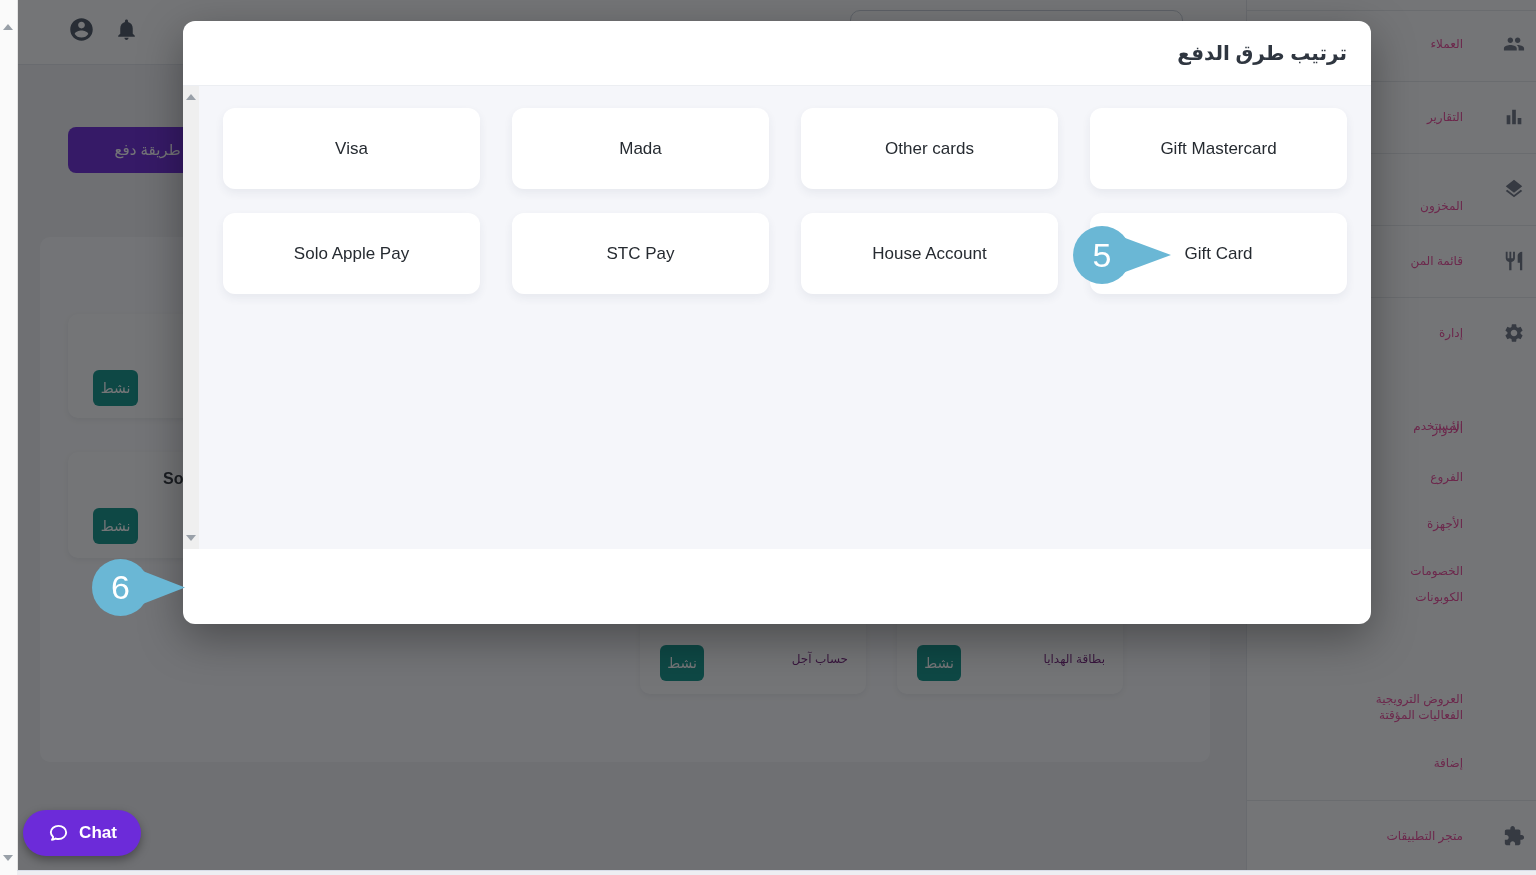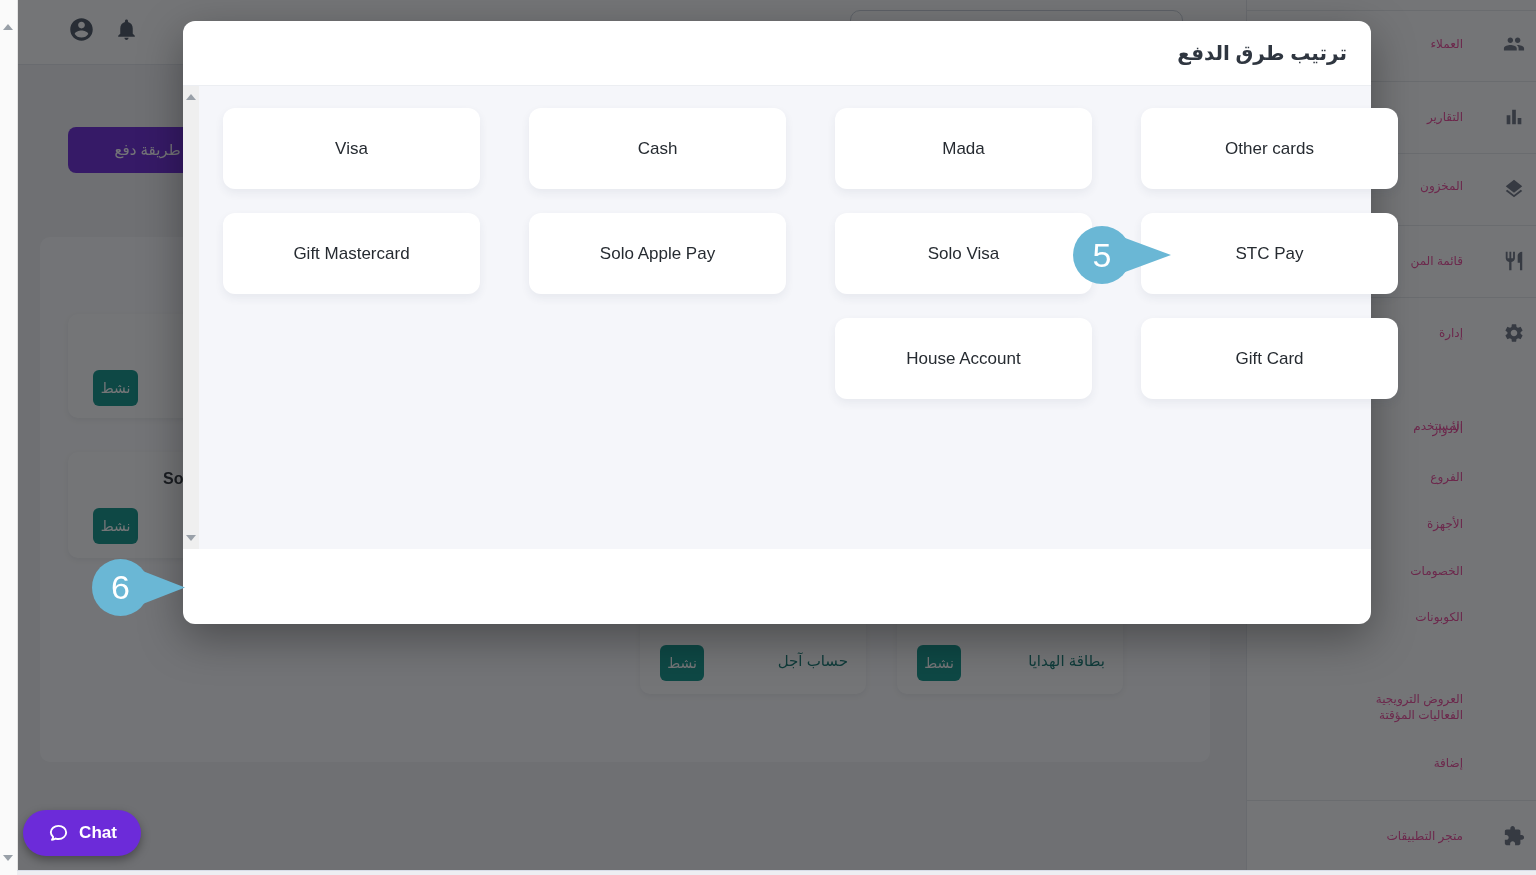--- a/index.html
+++ b/index.html
@@ -23,21 +23,21 @@
               font-size:15px;display:flex;align-items:center;justify-content:center;direction:rtl;}
   .bg-card{background:#fff;border-radius:10px;box-shadow:0 2px 6px rgba(30,40,60,.08);}
   #bg-card-1{left:51px;top:314px;width:226px;height:104px;}
   #bg-card-2{left:51px;top:452px;width:226px;height:106px;}
   #bg-card-3{left:623px;top:560px;width:226px;height:134px;}
   #bg-card-4{left:880px;top:560px;width:226px;height:134px;}
   .badge{background:#0d9488;border-radius:6px;color:#fff;font-size:14px;display:flex;align-items:center;justify-content:center;direction:rtl;}
   .bg-badge{left:25px;top:56px;width:45px;height:36px;}
   .bg-badge-b{left:20px;top:85px;width:44px;height:36px;}
   .bg-title-en{font-weight:bold;font-size:16px;color:#2b3036;white-space:nowrap;}
-  .bg-title-ar{font-size:15px;color:#0f766e;direction:rtl;white-space:nowrap;}
+  .bg-title-ar{font-size:12px;color:#701a75;direction:rtl;white-space:nowrap;}
 
   
   #sidebar{left:1229px;top:0;width:290px;height:875px;background:#fff;border-left:1px solid #e5e7eb;}
   .sb-divider{left:0;width:290px;height:1px;background:#e8eaed;}
   .sb-item{right:74px;height:28px;line-height:28px;font-size:12px;color:#ec4899;direction:rtl;white-space:nowrap;}
   .sb-icon{right:12px;width:22px;height:22px;color:#6b7280;}
 
   
   #overlay{left:17px;top:0;width:1519px;height:870px;background:rgba(15,17,21,.58);z-index:10;}
 
@@ -47,21 +47,21 @@
             box-shadow:0 4px 10px rgba(0,0,0,.35);cursor:pointer;}
 
   
   #modal{left:183px;top:21px;width:1188px;height:603px;background:#fff;border-radius:12px;z-index:20;
          box-shadow:0 14px 44px rgba(0,0,0,.35);}
   #modal-header{left:0;top:0;width:1188px;height:64px;}
   #modal-title{right:24px;top:0;height:64px;line-height:64px;font-size:20px;font-weight:bold;color:#2f3640;direction:rtl;}
   #modal-body{left:0;top:64px;width:1188px;height:463px;background:#f5f6fa;border-top:1px solid #eceef2;}
   #modal-scrollstrip{left:0;top:0;width:16px;height:463px;background:#efefef;}
   #modal-grid{left:40px;top:22px;width:1124px;display:grid;grid-template-columns:repeat(4,257px);
-              gap:24px 49px;direction:ltr;text-align:center;}
+              gap:24px 32px;direction:ltr;text-align:center;}
   .pm-card{height:81px;background:#fff;border-radius:12px;box-shadow:0 4px 10px rgba(40,60,90,.07);
            display:flex;align-items:center;justify-content:center;font-size:17px;color:#262b31;cursor:grab;}
   .pm-col3{grid-column:3;}
   .pm-col4{grid-column:4;}
   #modal-footer{left:0;top:527px;width:1188px;height:76px;background:#fff;border-top:1px solid #e9ebf0;
                 border-radius:0 0 12px 12px;display:flex;align-items:center;gap:12px;padding-left:20px;box-sizing:border-box;direction:ltr;}
   #save-btn{width:70px;height:44px;background:#6b28dd;border:none;border-radius:8px;color:#fff;font-size:17px;
             font-family:inherit;cursor:pointer;direction:rtl;}
   #close-btn{width:76px;height:44px;background:#fff;border:1px solid #d8dde6;border-radius:8px;color:#495057;font-size:17px;
              font-family:inherit;cursor:pointer;direction:rtl;}
@@ -141,42 +141,42 @@
             <path d="M4 10h4v10H4zM10 4h4v16h-4zM16 13h4v7h-4z"></path>
           </svg>
       </span>
       <div class="abs sb-item" style="top:103px;">التقارير</div>
 
       <span class="abs sb-icon" style="top:178px;">
         <svg width="22" height="22" viewBox="0 0 24 24" fill="#6b7280">
             <path d="M11.99 18.54l-7.37-5.73L3 14.07l9 7 9-7-1.63-1.26-7.38 5.73zM12 16l7.36-5.73L21 9l-9-7-9 7 1.63 1.27L12 16z"></path>
           </svg>
       </span>
-      <div class="abs sb-item" style="top:172px;">المخزون</div>
+      <div class="abs sb-item" style="top:192px;">المخزون</div>
 
       <span class="abs sb-icon" style="top:250px;">
         <svg width="22" height="22" viewBox="0 0 24 24" fill="#6b7280">
             <path d="M11 9H9V2H7v7H5V2H3v7c0 2.12 1.66 3.84 3.75 3.97V22h2.5v-9.03C11.34 12.84 13 11.12 13 9V2h-2v7zm5-3v8h2.5v8H21V2c-2.76 0-5 2.24-5 4z"></path>
           </svg>
       </span>
       <div class="abs sb-item" style="top:247px;margin-left:29px;">قائمة المن</div>
 
       <span class="abs sb-icon" style="top:322px;">
         <svg width="22" height="22" viewBox="0 0 24 24" fill="#6b7280">
             <path d="M19.14 12.94c.04-.3.06-.61.06-.94 0-.32-.02-.64-.07-.94l2.03-1.58c.18-.14.23-.41.12-.61l-1.92-3.32c-.12-.22-.37-.29-.59-.22l-2.39.96c-.5-.38-1.03-.7-1.62-.94l-.36-2.54c-.04-.24-.24-.41-.48-.41h-3.84c-.24 0-.43.17-.47.41l-.36 2.54c-.59.24-1.13.57-1.62.94l-2.39-.96c-.22-.08-.47 0-.59.22L2.74 8.87c-.12.21-.08.47.12.61l2.03 1.58c-.05.3-.09.63-.09.94s.02.64.07.94l-2.03 1.58c-.18.14-.23.41-.12.61l1.92 3.32c.12.22.37.29.59.22l2.39-.96c.5.38 1.03.7 1.62.94l.36 2.54c.05.24.24.41.48.41h3.84c.24 0 .44-.17.47-.41l.36-2.54c.59-.24 1.13-.56 1.62-.94l2.39.96c.22.08.47 0 .59-.22l1.92-3.32c.12-.22.07-.47-.12-.61l-2.01-1.58zM12 15.6c-1.98 0-3.6-1.62-3.6-3.6s1.62-3.6 3.6-3.6 3.6 1.62 3.6 3.6-1.62 3.6-3.6 3.6z"></path>
           </svg>
       </span>
       <div class="abs sb-item" style="top:319px;">إدارة</div>
 
       <div class="abs sb-item" style="top:367px;margin-top:45px;">المستخدم</div>
       <div class="abs sb-item" style="top:415px;">الأدوار</div>
       <div class="abs sb-item" style="top:463px;">الفروع</div>
       <div class="abs sb-item" style="top:510px;">الأجهزة</div>
       <div class="abs sb-item" style="top:557px;">الخصومات</div>
-      <div class="abs sb-item" style="top:603px;">الكوبونات</div>
+      <div class="abs sb-item" style="top:583px;">الكوبونات</div>
       <div class="abs sb-item" style="top:653px;margin-top:32px;">العروض الترويجية</div>
       <div class="abs sb-item" style="top:701px;">الفعاليات المؤقتة</div>
       <div class="abs sb-item" style="top:749px;">إضافة</div>
 
       <span class="abs sb-icon" style="top:825px;">
         <svg width="22" height="22" viewBox="0 0 24 24" fill="#6b7280">
             <path d="M20.5 11H19V7c0-1.1-.9-2-2-2h-4V3.5C13 2.12 11.88 1 10.5 1S8 2.12 8 3.5V5H4c-1.1 0-1.99.9-1.99 2v3.8H3.5c1.49 0 2.7 1.21 2.7 2.7s-1.21 2.7-2.7 2.7H2V20c0 1.1.9 2 2 2h3.8v-1.5c0-1.49 1.21-2.7 2.7-2.7 1.49 0 2.7 1.21 2.7 2.7V22H17c1.1 0 2-.9 2-2v-4h1.5c1.38 0 2.5-1.12 2.5-2.5S21.88 11 20.5 11z"></path>
           </svg>
       </span>
       <div class="abs sb-item" style="top:822px;">متجر التطبيقات</div>
@@ -200,26 +200,24 @@
     </div>
 
     <div id="modal-body" class="abs">
       <div id="modal-scrollstrip" class="abs">
         <div class="arr-up abs" style="left:3px;top:8px;"></div>
         <div class="arr-down abs" style="left:3px;bottom:8px;"></div>
       </div>
 
       <div id="modal-grid" class="abs">
         <div class="pm-card">Visa</div>
-        <div class="pm-card">Cash</div>
         <div class="pm-card">Mada</div>
         <div class="pm-card">Other cards</div>
         <div class="pm-card">Gift Mastercard</div>
         <div class="pm-card">Solo Apple Pay</div>
-        <div class="pm-card">Solo Visa</div>
         <div class="pm-card">STC Pay</div>
         <div class="pm-card pm-col3">House Account</div>
         <div class="pm-card pm-col4">Gift Card</div>
       </div>
     </div>
 
   </div>
 
   <div id="callout-5" class="abs callout">
     <svg width="99" height="58" viewBox="0 0 99 58">

